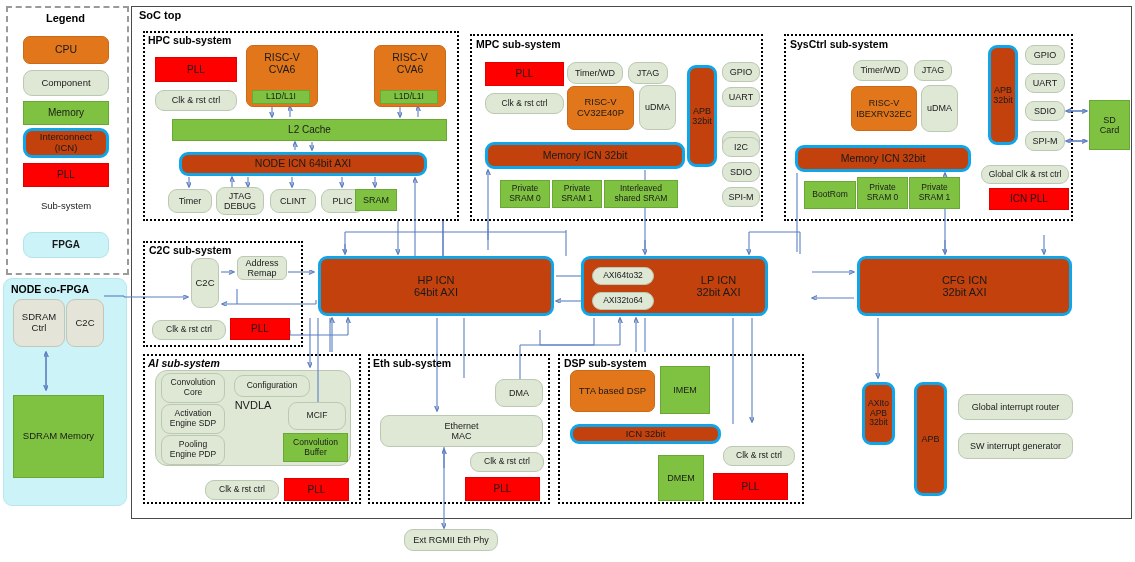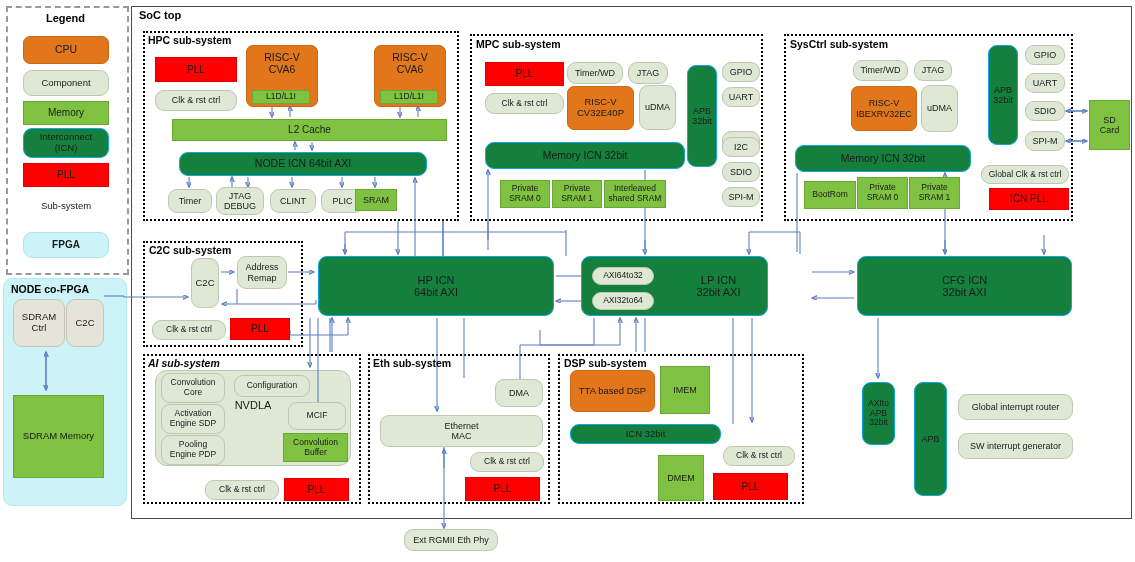--- a/index.html
+++ b/index.html
@@ -40,22 +40,22 @@
   .component{
     background:#DEE8D5;
     border:1px solid #bcc9b2;
     border-radius:9px;
   }
   .memory{
     background:#7FC241;
     border:1px solid #6aa836;
   }
   .icn{
-    background:#15803d;
-    border:1px solid #0ea5e9;
+    background:#c2410c;
+    border:3px solid #0ea5e9;
     border-radius:9px;
     align-items:center;
   }
   .pll{
     background:#FF0000;
     border:1px solid #e00000;
   }
   .fpga{
     background:#CCF3F8;
     border:1px solid #b3e3ea;
@@ -242,21 +242,21 @@
   </div>
 
   <div class="blk memory" style="left:500px;top:180px;width:50px;height:28px;flex-direction:column;font-size:8.5px;">
     <span>Private</span>
     <span>SRAM 0</span>
   </div>
   <div class="blk memory" style="left:552px;top:180px;width:50px;height:28px;flex-direction:column;font-size:8.5px;">
     <span>Private</span>
     <span>SRAM 1</span>
   </div>
-  <div class="blk memory" style="left:604px;top:180px;width:62px;height:28px;flex-direction:column;font-size:8.5px;">
+  <div class="blk memory" style="left:604px;top:180px;width:74px;height:28px;flex-direction:column;font-size:8.5px;">
     <span>Interleaved</span>
     <span>shared SRAM</span>
   </div>
 
   <div class="blk icn" style="left:687px;top:65px;width:30px;height:102px;flex-direction:column;font-size:9px;">
     <span>APB</span>
     <span>32bit</span>
   </div>
 
   <div class="blk component" style="left:722px;top:62px;width:38px;height:20px;font-size:9px;">
@@ -341,21 +341,21 @@
     <span>SD</span>
     <span>Card</span>
   </div>
 
   <div class="subsys" style="left:143px;top:241px;width:160px;height:106px;"></div>
   <div class="subsys-label" style="left:149px;top:244px;">C2C sub-system</div>
 
   <div class="blk component" style="left:191px;top:258px;width:28px;height:50px;font-size:9.5px;">
     <span>C2C</span>
   </div>
-  <div class="blk component" style="left:237px;top:256px;width:50px;height:33px;flex-direction:column;font-size:9px;">
+  <div class="blk component" style="left:237px;top:256px;width:50px;height:24px;flex-direction:column;font-size:9px;border-radius:6px;">
     <span>Address</span>
     <span>Remap</span>
   </div>
   <div class="blk component" style="left:152px;top:320px;width:74px;height:20px;font-size:8.5px;">
     <span>Clk &amp; rst ctrl</span>
   </div>
   <div class="blk pll" style="left:230px;top:318px;width:60px;height:22px;">
     <span>PLL</span>
   </div>
 

